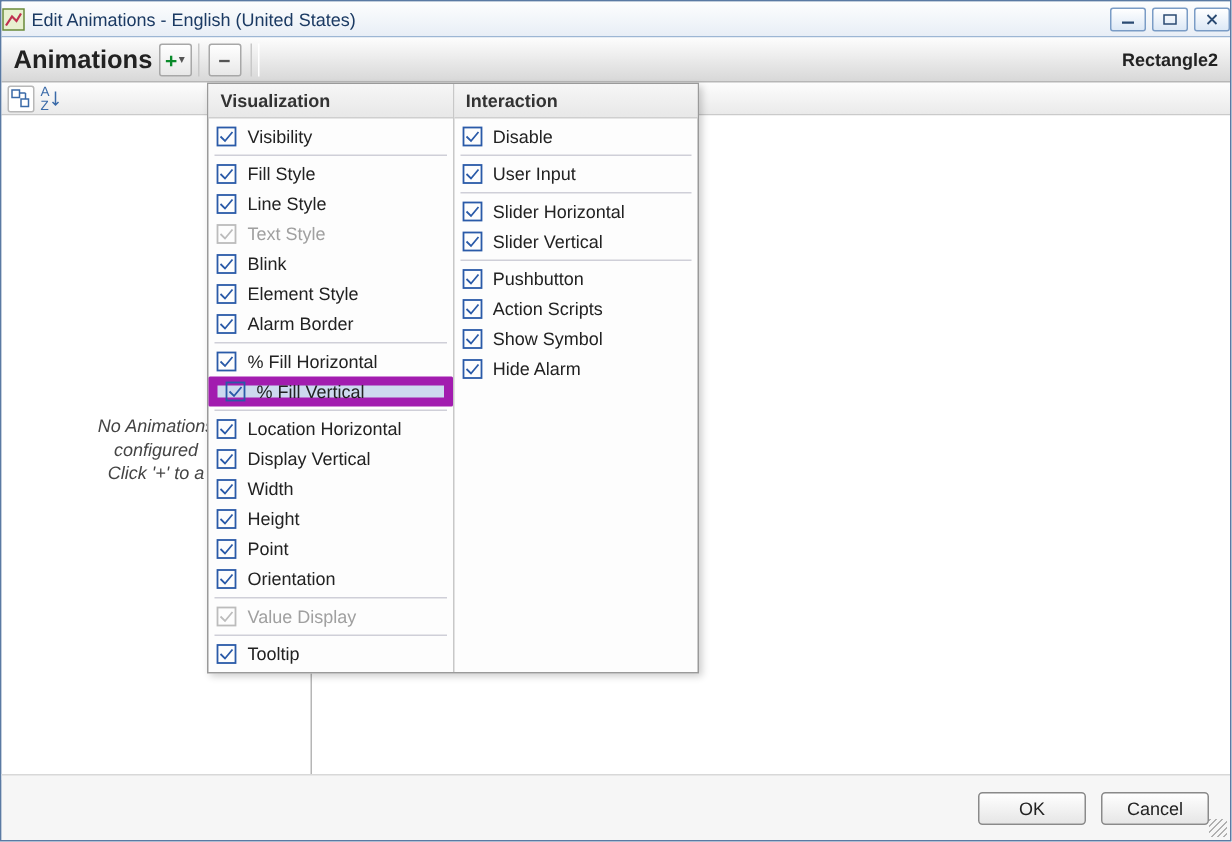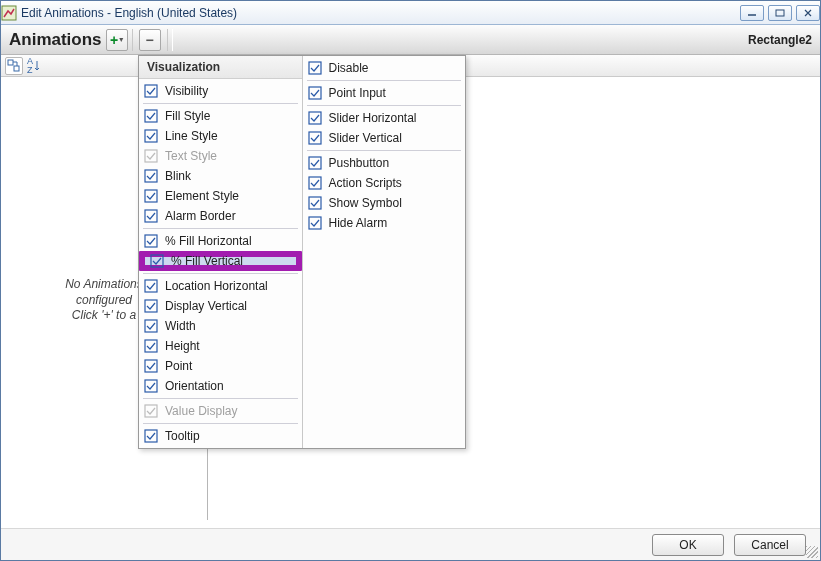--- a/index.html
+++ b/index.html
@@ -104,21 +104,21 @@
   }
   .menu-item .mi-icon{width:16px;height:16px;flex-shrink:0;display:flex;align-items:center;justify-content:center;}
   .menu-item .mi-label{color:#222;white-space:nowrap;}
   .menu-item.disabled .mi-label{color:#a0a0a0;}
   .menu-item.selected{
     background:#cdd9ef;border:6px solid #a21caf;border-radius:1px;height:20px;
   }
   .menu-sep{height:1px;background:#cfcfd8;margin:2px 4px;}
   
   .footer{
-    position:absolute;left:0;right:0;bottom:0;height:32px;
+    position:absolute;left:0;right:0;bottom:0;height:44px;
     background:#f6f6f6;border-top:1px solid #d8d8d8;
     display:flex;align-items:center;justify-content:flex-end;gap:10px;padding:0 14px;
   }
   .dlg-btn{
     width:72px;height:22px;border:1px solid #8a8a8a;border-radius:3px;
     background:linear-gradient(#fff,#e6e6e6);
     display:flex;align-items:center;justify-content:center;color:#222;
   }
   .resize-grip{
     position:absolute;right:2px;bottom:2px;width:12px;height:12px;
@@ -352,39 +352,40 @@
             <svg width="16" height="16" viewBox="0 0 16 16">
               <rect x="2" y="2" width="12" height="12" fill="none" stroke="#2a5aa8" stroke-width="1.2"></rect>
               <path d="M4 8 L7 11 L12 5" stroke="#2a5aa8" fill="none" stroke-width="1.2"></path>
             </svg>
           </span>
           <span class="mi-label">Tooltip</span>
         </div>
       </div>
   </div>
   <div class="dropcol">
+    <div class="grouphdr">Interaction</div>
     <div class="menu-list" id="int-list">
         <div class="menu-item">
           <span class="mi-icon">
             <svg width="16" height="16" viewBox="0 0 16 16">
               <rect x="2" y="2" width="12" height="12" fill="none" stroke="#2a5aa8" stroke-width="1.2"></rect>
               <path d="M4 8 L7 11 L12 5" stroke="#2a5aa8" fill="none" stroke-width="1.2"></path>
             </svg>
           </span>
           <span class="mi-label">Disable</span>
         </div>
         <div class="menu-sep"></div>
         <div class="menu-item">
           <span class="mi-icon">
             <svg width="16" height="16" viewBox="0 0 16 16">
               <rect x="2" y="2" width="12" height="12" fill="none" stroke="#2a5aa8" stroke-width="1.2"></rect>
               <path d="M4 8 L7 11 L12 5" stroke="#2a5aa8" fill="none" stroke-width="1.2"></path>
             </svg>
           </span>
-          <span class="mi-label">Point Input</span>
+          <span class="mi-label">User Input</span>
         </div>
         <div class="menu-sep"></div>
         <div class="menu-item">
           <span class="mi-icon">
             <svg width="16" height="16" viewBox="0 0 16 16">
               <rect x="2" y="2" width="12" height="12" fill="none" stroke="#2a5aa8" stroke-width="1.2"></rect>
               <path d="M4 8 L7 11 L12 5" stroke="#2a5aa8" fill="none" stroke-width="1.2"></path>
             </svg>
           </span>
           <span class="mi-label">Slider Horizontal</span>

